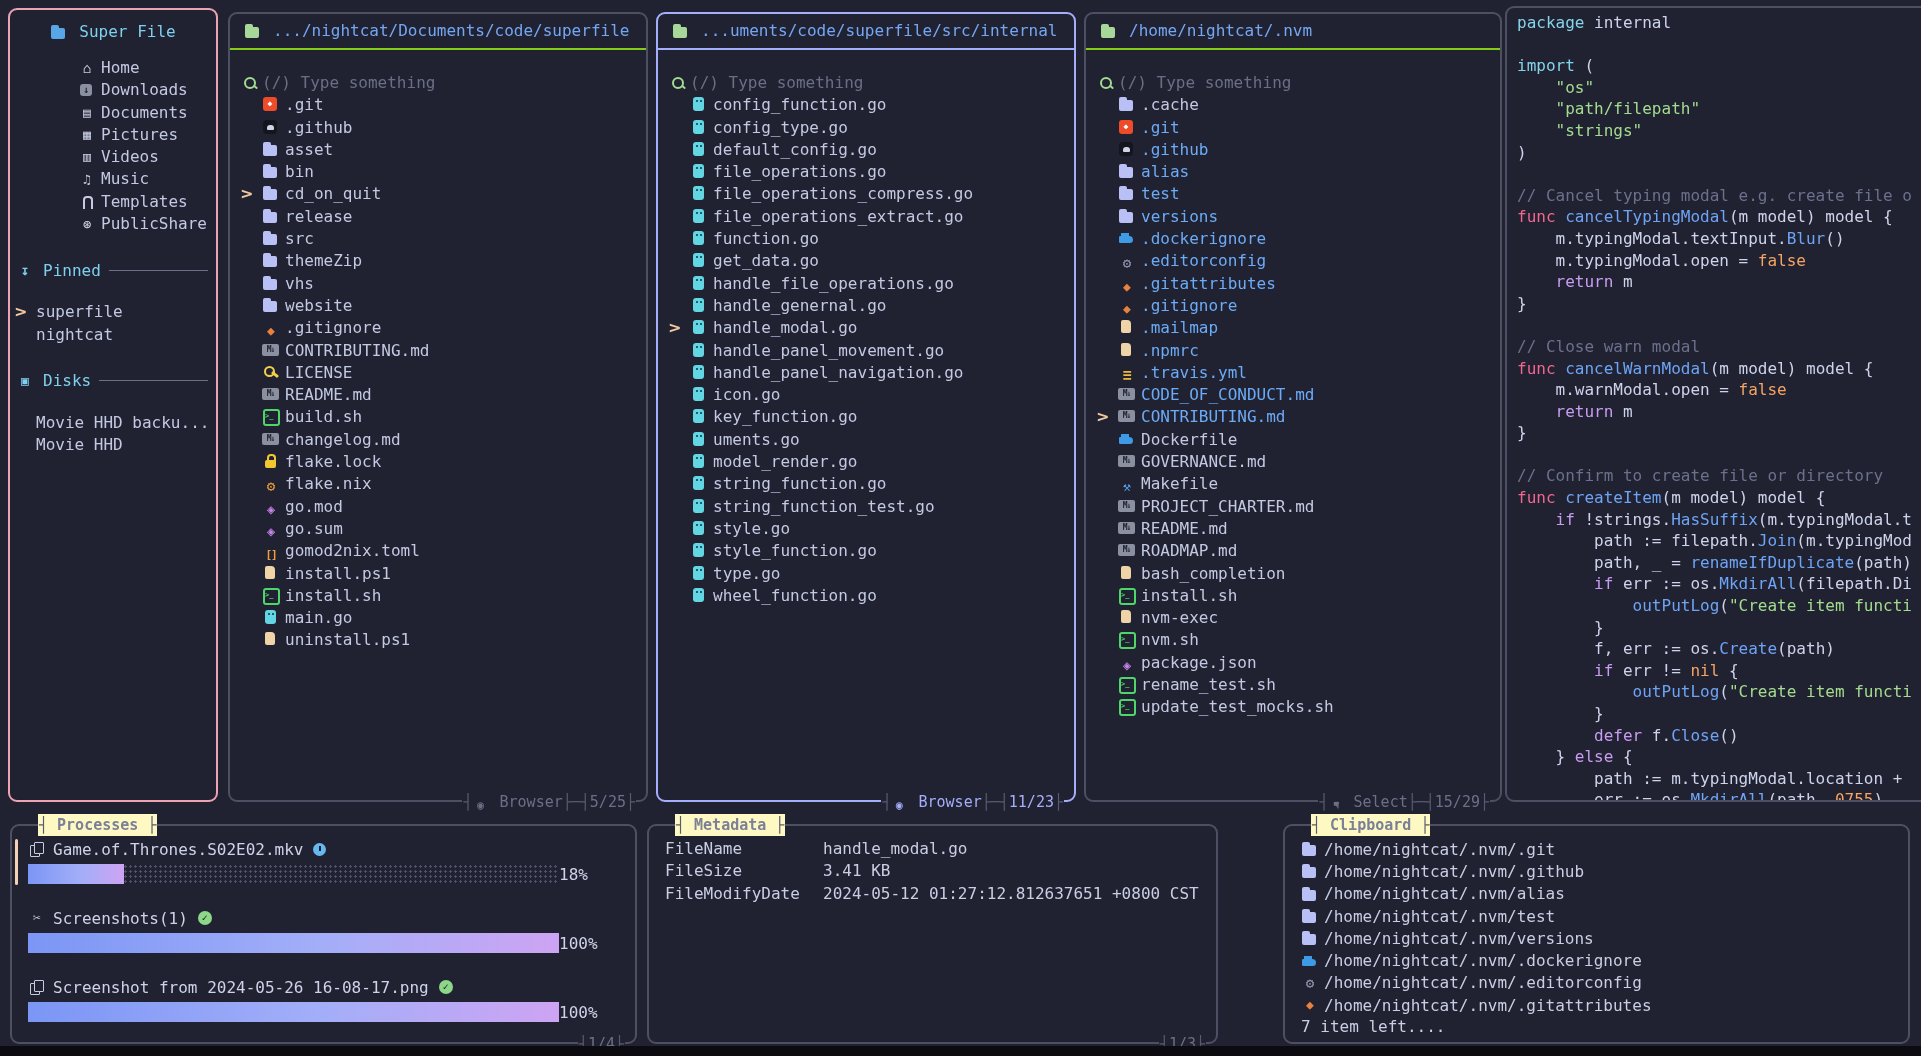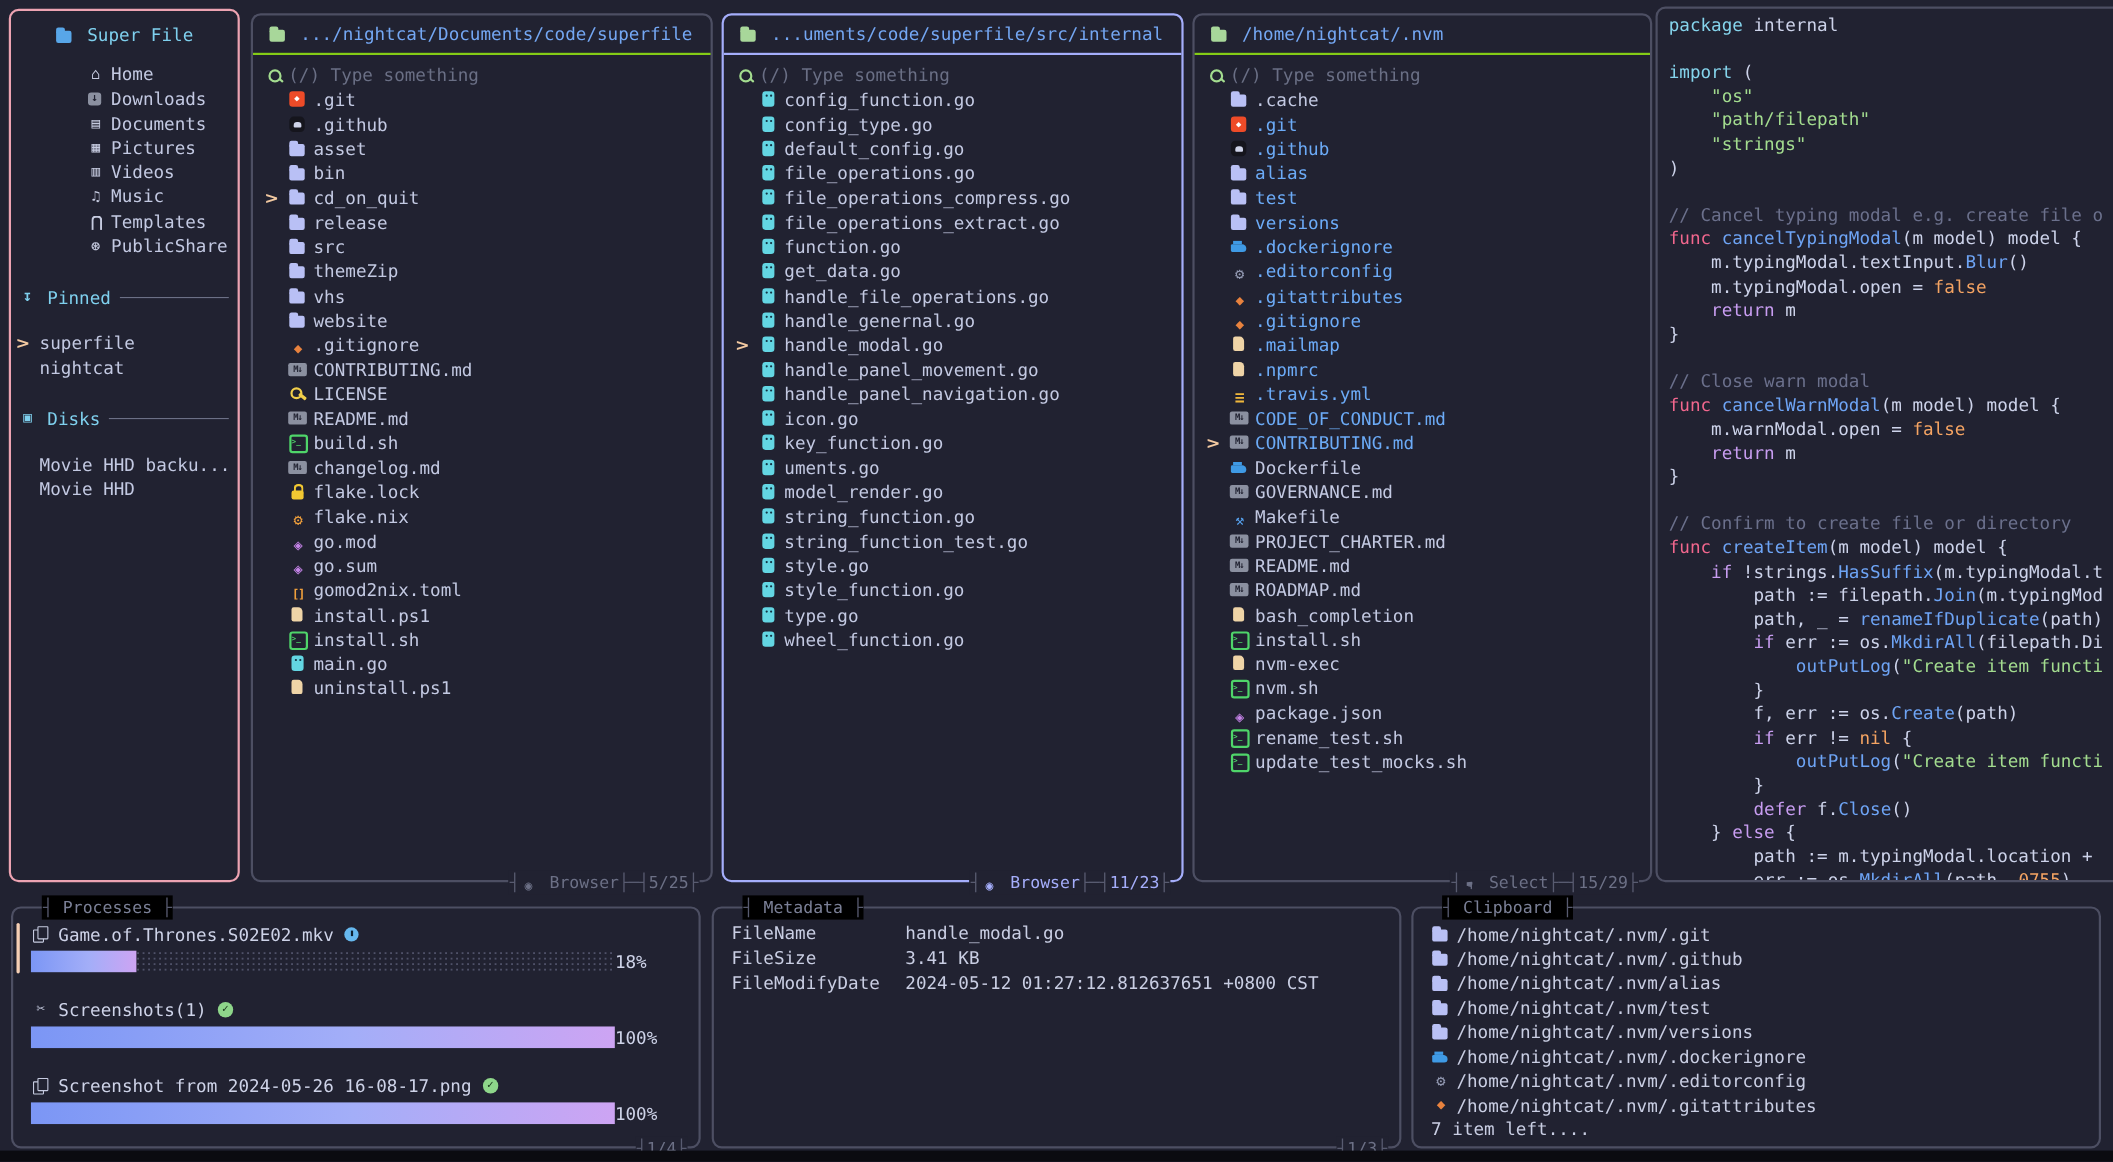--- a/index.html
+++ b/index.html
@@ -11,51 +11,51 @@
   #sidebar{left:8px;top:8px;width:210px;height:794px;border-color:#eda3b2;}
   #panel-0{left:228px;top:12px;width:420px;height:790px;}
   #panel-1{left:656px;top:12px;width:420px;height:790px;}
   #panel-2{left:1084px;top:12px;width:418px;height:790px;}
   #code-panel{left:1505px;top:6px;width:440px;height:796px;border:2px solid #4d4f63;border-radius:9px;
               position:absolute;box-sizing:border-box;overflow:hidden;padding:4px 0 0 10px;}
   .phead{height:34px;line-height:34px;border-bottom:2px solid #84cc16;display:flex;align-items:center;
          padding-left:14px;white-space:nowrap;overflow:hidden;}
   .panel.active .phead{border-bottom-color:#a5aefb;}
   .ppath{color:#74a7f3;margin-left:6px;}
-  .plist{padding:8px 4px 0 6px;}
+  .plist{padding:22px 4px 0 6px;}
   .frow{position:relative;height:22.3px;line-height:22.3px;padding-left:26px;white-space:nowrap;overflow:hidden;}
   .frow .lbl{color:#c3c9e2;}
   .frow.sel .lbl{color:#6cabf7;}
   .searchrow{color:#6a6f85;}
   .searchrow .ph{color:#6a6f85;}
   .cursor{position:absolute;left:6px;top:0;color:#f2c9a1;font-weight:700;transform:scaleX(1.2);}
   
   .pfoot{position:absolute;bottom:-13px;right:10px;background:#212231;color:#6c7086;font-size:15px;
          white-space:nowrap;padding:0 1px;line-height:22px;}
   .panel.active .pfoot{color:#a5aefb;}
   .tick{color:#585b70;}
-  .ptitle{position:absolute;top:-12px;left:26px;background:#000000;color:#7b8097;font-size:15px;
-          white-space:nowrap;line-height:22px;padding:0 1px;}
+  .ptitle{position:absolute;top:-12px;left:26px;background:#fef9c3;color:#7b8097;font-size:15px;
+          white-space:nowrap;line-height:22px;padding:0 1px;font-weight:bold;}
   
   #sb-title{display:flex;justify-content:center;align-items:center;margin-top:12px;color:#7fd0ee;}
   #sb-title .t{margin-left:6px;}
   .sb-list{margin-top:16px;margin-left:42px;}
   .sb-row{position:relative;height:22.3px;line-height:22.3px;padding-left:26px;white-space:nowrap;
           overflow:hidden;color:#c3c9e2;display:flex;align-items:center;}
   .sb-sec{display:flex;align-items:center;color:#7fd0ee;margin:24px 6px 20px 6px;height:22px;}
   .sb-sec .line{flex:1;border-top:1px solid #6c7086;margin-left:8px;margin-right:2px;}
   .sb-sec .sl{margin-left:4px;}
   .sb-plain{padding-left:26px;height:22.3px;line-height:22.3px;color:#c3c9e2;white-space:nowrap;overflow:hidden;}
   
   .cline{height:21.6px;line-height:21.6px;white-space:pre;}
   .tk-d{color:#cdd3ea;} .tk-k{color:#85d4ec;} .tk-f{color:#f2678e;} .tk-fn{color:#6ea4f5;}
   .tk-s{color:#a3dc8f;} .tk-c{color:#6b708c;} .tk-w{color:#c89df1;} .tk-o{color:#f5a463;}
   
   #processes{left:10px;top:824px;width:627px;height:220px;}
-  #metadata{left:647px;top:824px;width:627px;height:220px;}
+  #metadata{left:647px;top:824px;width:571px;height:220px;}
   #clipboard{left:1283px;top:824px;width:627px;height:220px;}
   .pbody{padding:12px 14px 0 16px;}
   .pitem{position:relative;margin-bottom:23px;}
   .pitem.sel::before{content:"";position:absolute;left:-13px;top:1px;height:46px;width:3px;
                      background:#f6cfb4;border-radius:2px;}
   .plabel{display:flex;align-items:center;height:22px;white-space:nowrap;overflow:hidden;color:#ced3e8;}
   .plabel .pname{margin:0 8px 0 2px;}
   .pbarrow{display:flex;align-items:center;margin-top:4px;}
   .ptrack{flex:1;height:20px;position:relative;background-image:radial-gradient(#4f5168 1.2px,transparent 1.3px);
           background-size:5px 5px;overflow:hidden;}

